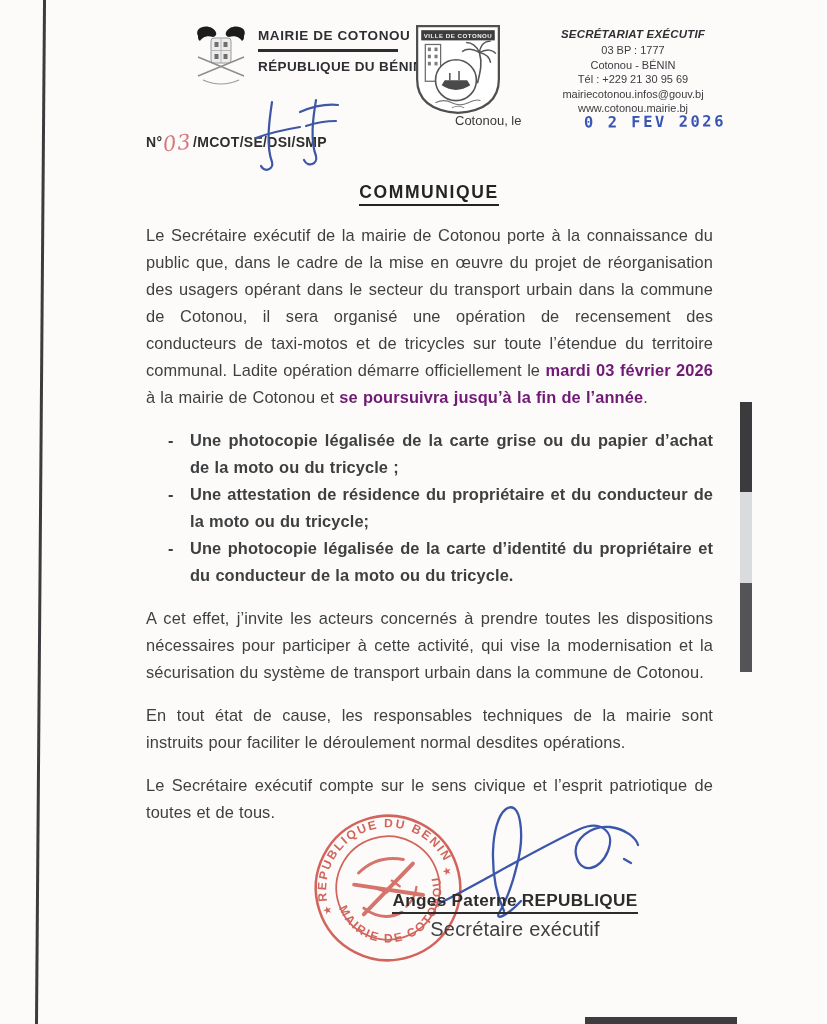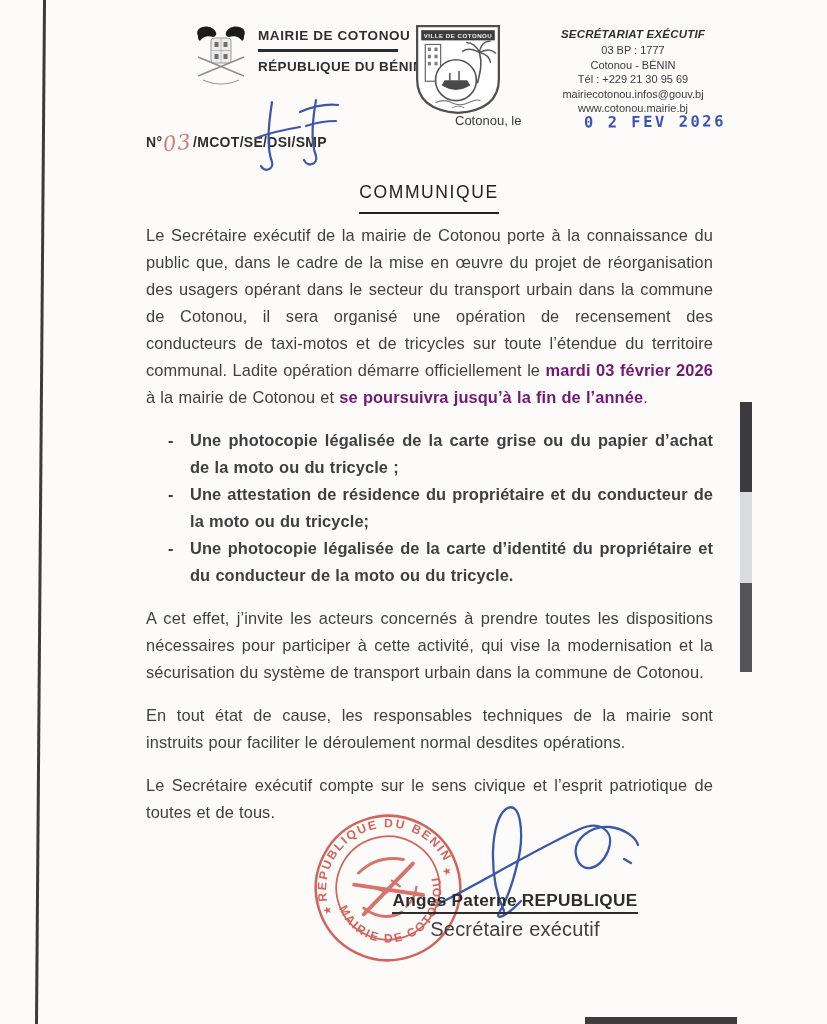--- a/index.html
+++ b/index.html
@@ -42,22 +42,22 @@
   }
   .ref-line{position:absolute;left:146px;top:131px;font-size:14px;font-weight:700;color:#2e2e2e;letter-spacing:.3px;white-space:nowrap;}
   .ref-number{
     display:inline-block;font-family:"DejaVu Serif", serif;font-style:italic;font-weight:400;
     color:#d4797d;font-size:21px;transform:rotate(-6deg);margin:0 1px;vertical-align:-3px;letter-spacing:1px;
   }
   .paraph{position:absolute;left:228px;top:96px;width:130px;height:82px;}
   
   .doc-title-row{position:absolute;left:146px;top:182px;width:566px;text-align:center;}
   .doc-title{
-    display:inline-block;font-size:17.5px;font-weight:400;letter-spacing:1.6px;color:#232323;
-    border-bottom:2.5px solid #232323;padding-bottom:9px;
+    display:inline-block;font-size:17.5px;font-weight:700;letter-spacing:1.6px;color:#232323;
+    border-bottom:2.5px solid #232323;padding-bottom:1px;
   }
   .body-flow{position:absolute;left:146px;top:222px;width:567px;}
   .para{
     font-size:16.4px;line-height:27px;text-align:justify;color:#3e3f40;
     letter-spacing:.1px;word-spacing:.5px;margin:0 0 16px 0;
   }
   .para .b{font-weight:700;color:#701a75;}
   .bullet-list{margin:0 0 16px 0;}
   .bullet-item{
     position:relative;padding-left:44px;font-size:16.4px;line-height:27px;

